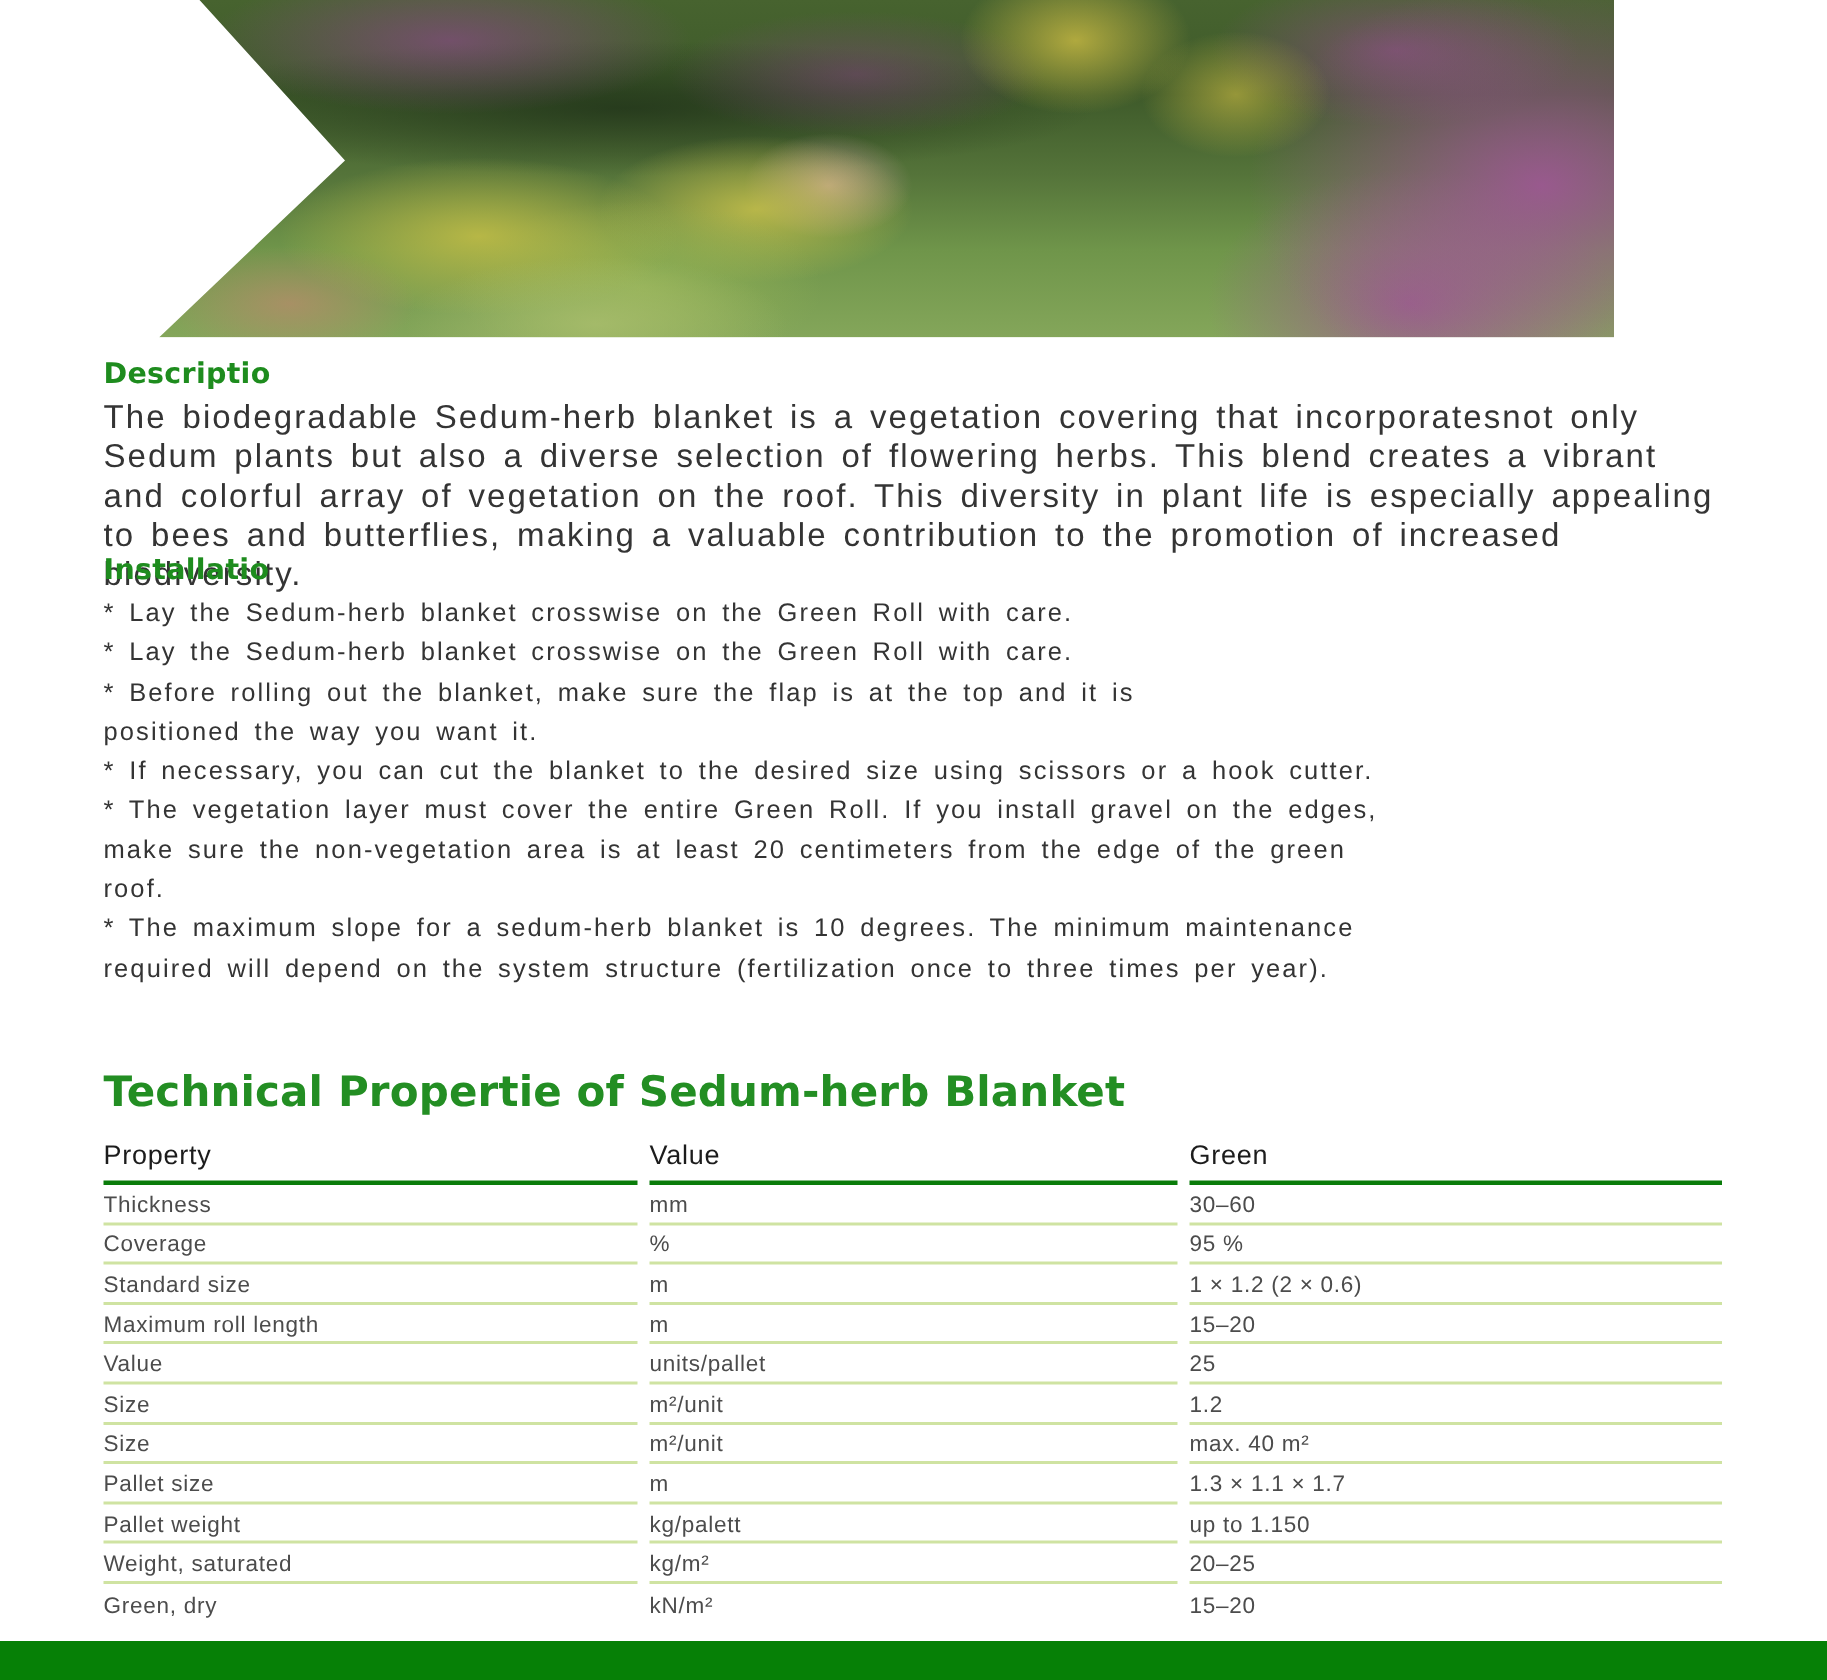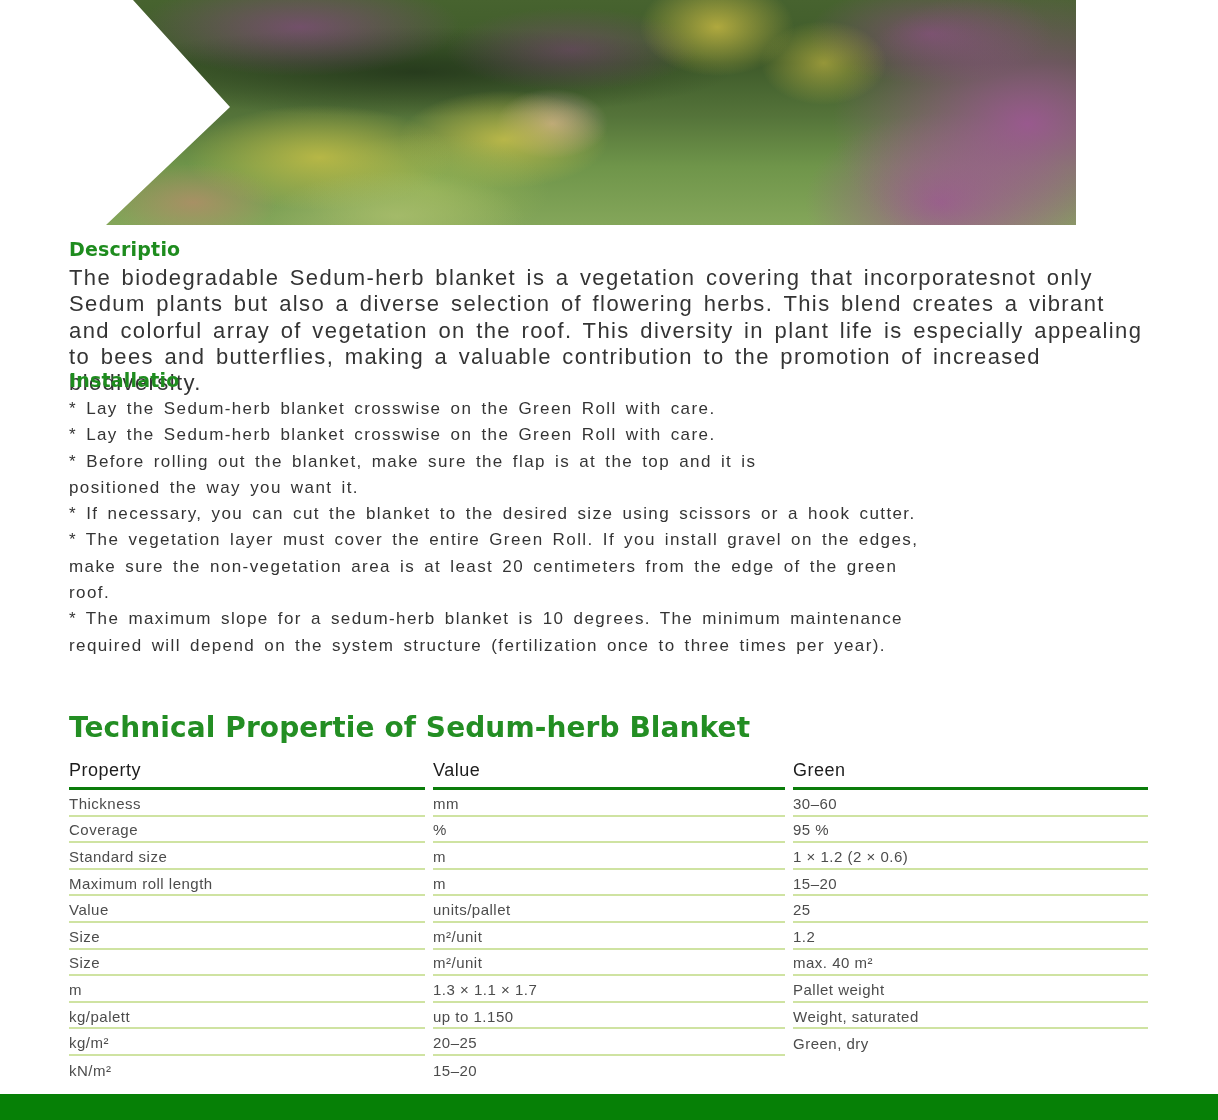--- a/index.html
+++ b/index.html
@@ -173,20 +173,21 @@
         <div class="cell">15–20</div>
         <div class="cell">Value</div>
         <div class="cell">units/pallet</div>
         <div class="cell">25</div>
         <div class="cell">Size</div>
         <div class="cell">m²/unit</div>
         <div class="cell">1.2</div>
         <div class="cell">Size</div>
         <div class="cell">m²/unit</div>
         <div class="cell">max. 40 m²</div>
+        <div class="cell">Pallet size</div>
         <div class="cell">m</div>
         <div class="cell">1.3 × 1.1 × 1.7</div>
         <div class="cell">Pallet weight</div>
         <div class="cell">kg/palett</div>
         <div class="cell">up to 1.150</div>
         <div class="cell">Weight, saturated</div>
         <div class="cell">kg/m²</div>
         <div class="cell">20–25</div>
         <div class="cell last">Green, dry</div>
         <div class="cell last">kN/m²</div>

